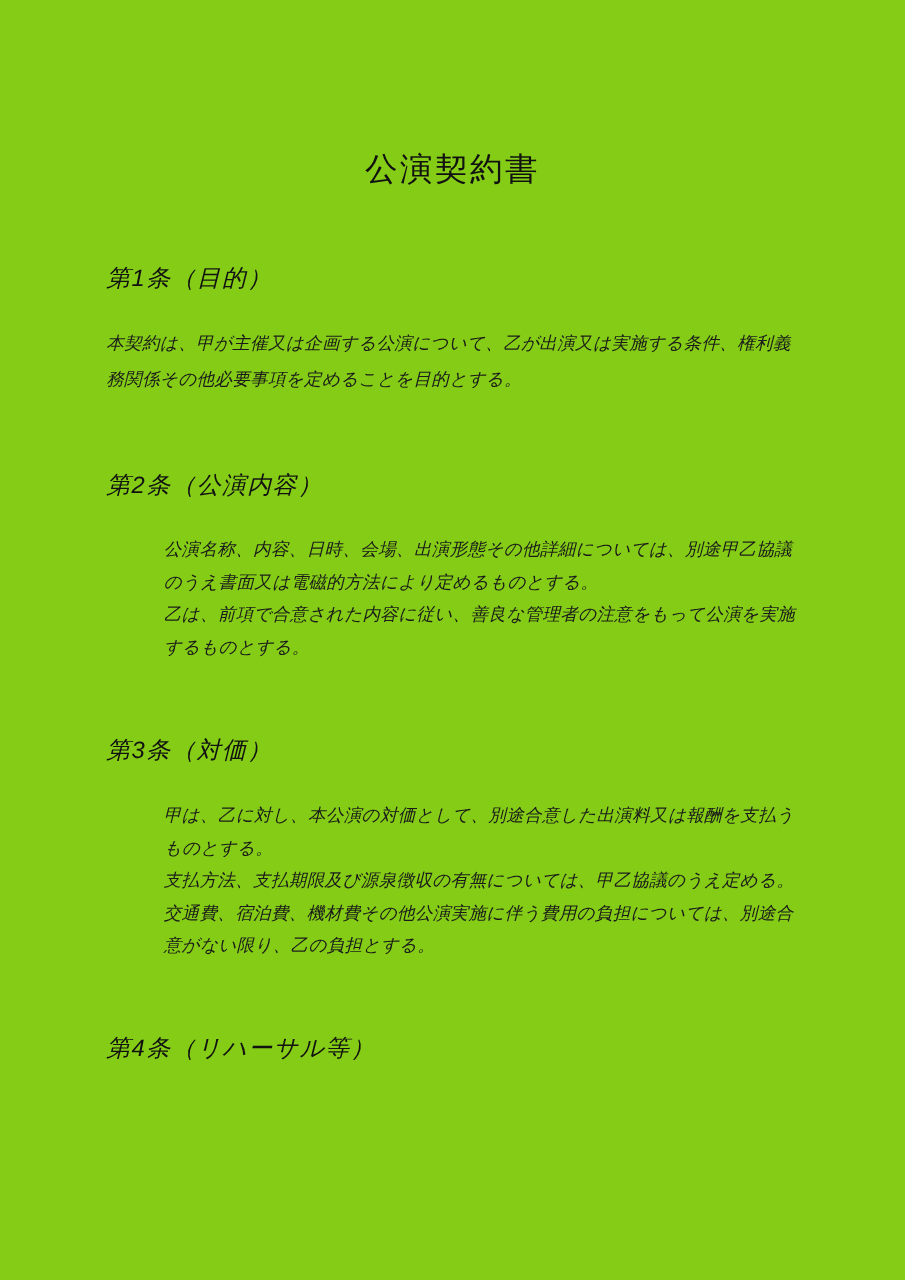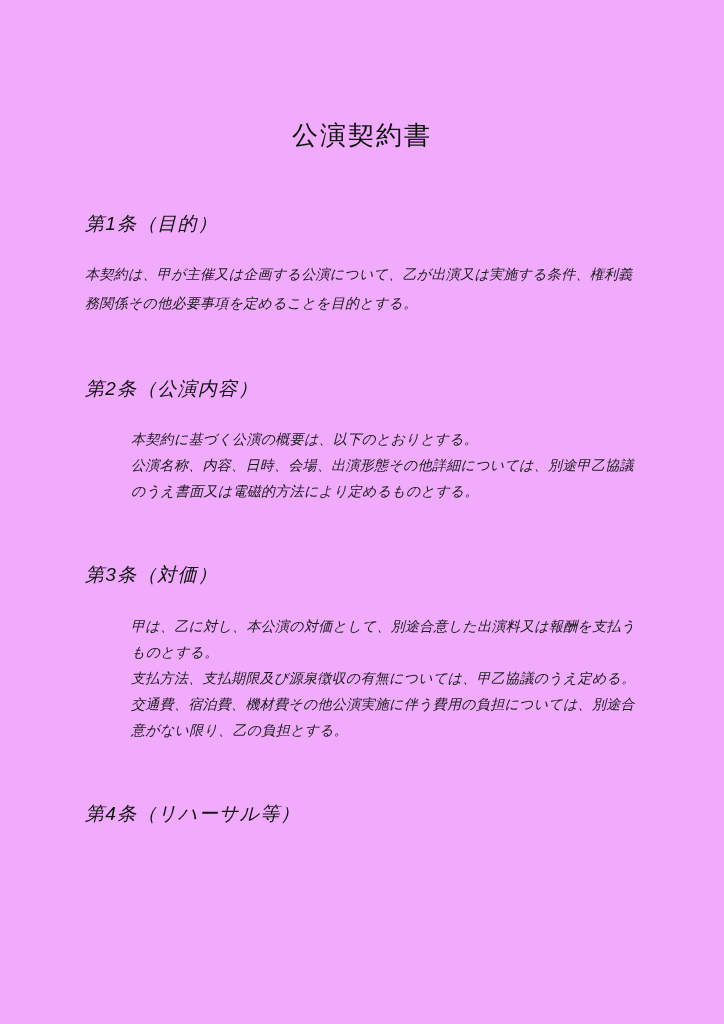--- a/index.html
+++ b/index.html
@@ -11,21 +11,21 @@
     width: 724px;
     height: 1024px;
     font-family: "Liberation Sans", "DejaVu Sans", sans-serif;
     color: #1a1a1a;
     overflow: hidden;
   }
   .page {
     position: relative;
     width: 724px;
     height: 1024px;
-    background: #f0abfc;
+    background: #84cc16;
     box-sizing: border-box;
     padding: 0 85px;
   }
   .doc-title {
     margin: 0;
     padding-top: 118px;
     text-align: center;
     font-size: 26px;
     font-weight: 400;
     letter-spacing: 2px;
@@ -81,22 +81,22 @@
   <div>
       <section class="article article-1">
         <h2 class="article-heading">第1条（目的）</h2>
         <div class="article-body">
           <p class="clause">本契約は、甲が主催又は企画する公演について、乙が出演又は実施する条件、権利義務関係その他必要事項を定めることを目的とする。</p>
         </div>
       </section>
       <section class="article article-2">
         <h2 class="article-heading">第2条（公演内容）</h2>
         <div class="article-body indented">
-          <p class="clause">本契約に基づく公演の概要は、以下のとおりとする。</p>
           <p class="clause">公演名称、内容、日時、会場、出演形態その他詳細については、別途甲乙協議のうえ書面又は電磁的方法により定めるものとする。</p>
+          <p class="clause">乙は、前項で合意された内容に従い、善良な管理者の注意をもって公演を実施するものとする。</p>
         </div>
       </section>
       <section class="article article-3">
         <h2 class="article-heading">第3条（対価）</h2>
         <div class="article-body indented">
           <p class="clause">甲は、乙に対し、本公演の対価として、別途合意した出演料又は報酬を支払うものとする。</p>
           <p class="clause">支払方法、支払期限及び源泉徴収の有無については、甲乙協議のうえ定める。</p>
           <p class="clause">交通費、宿泊費、機材費その他公演実施に伴う費用の負担については、別途合意がない限り、乙の負担とする。</p>
         </div>
       </section>

